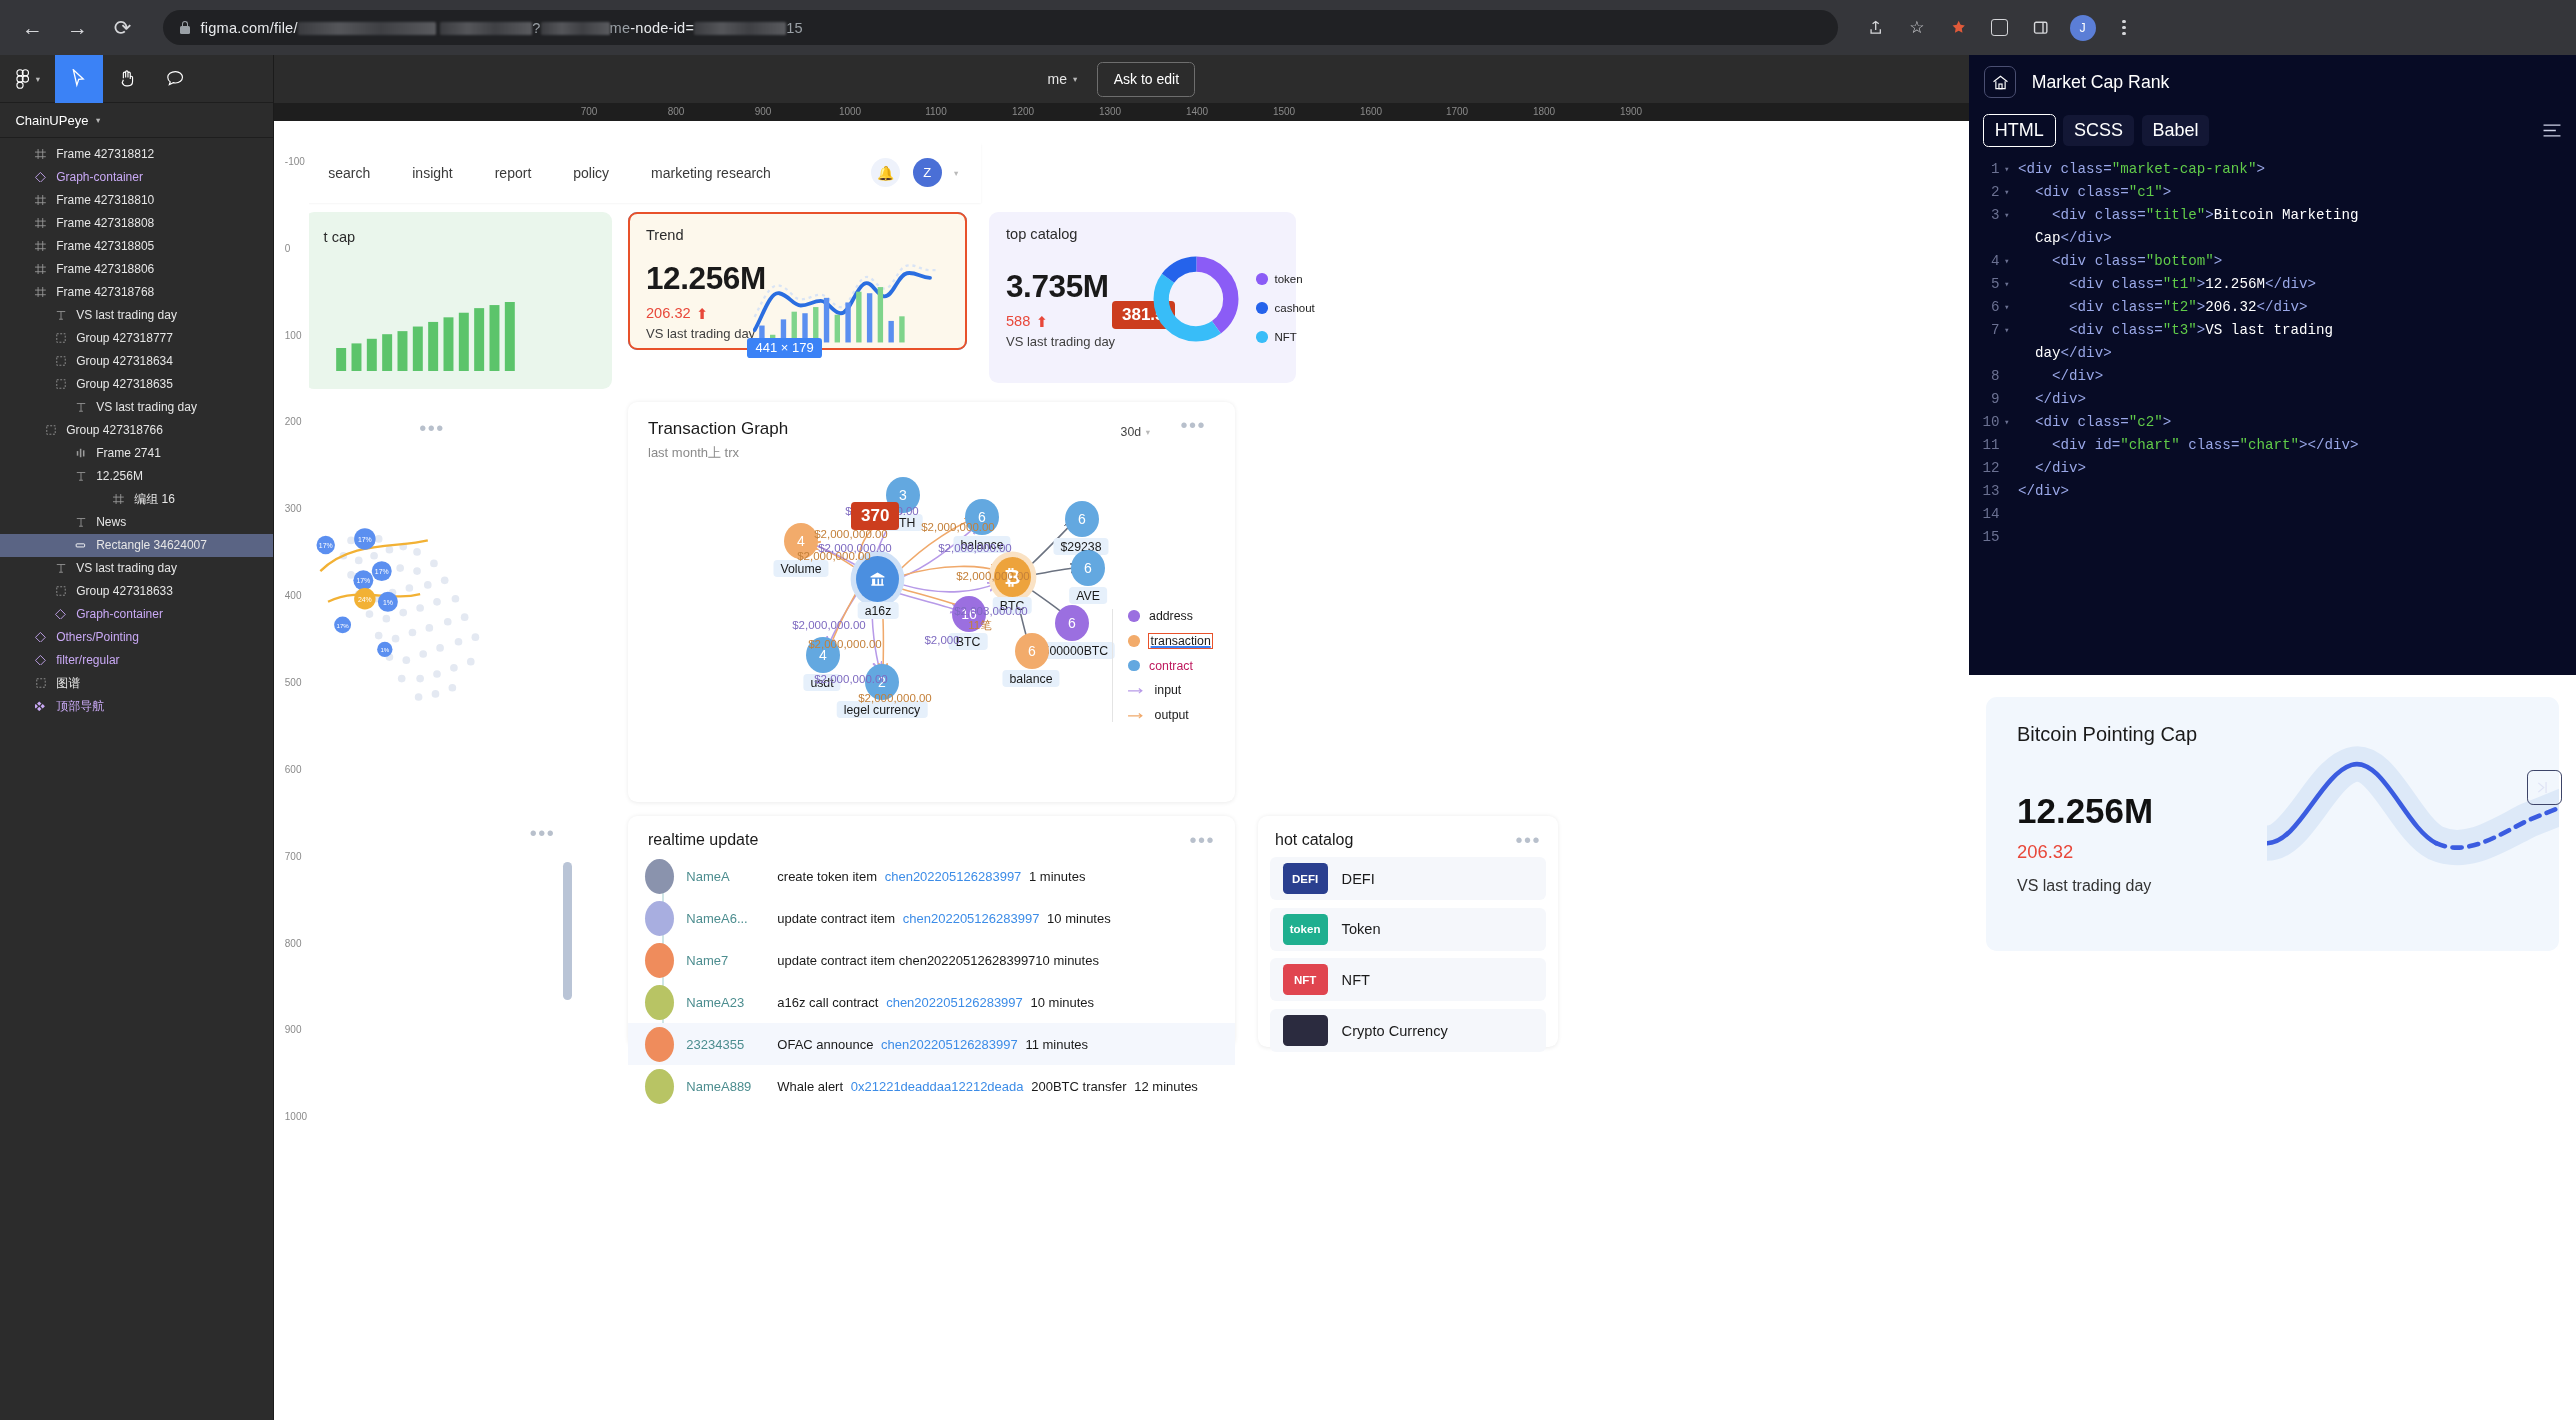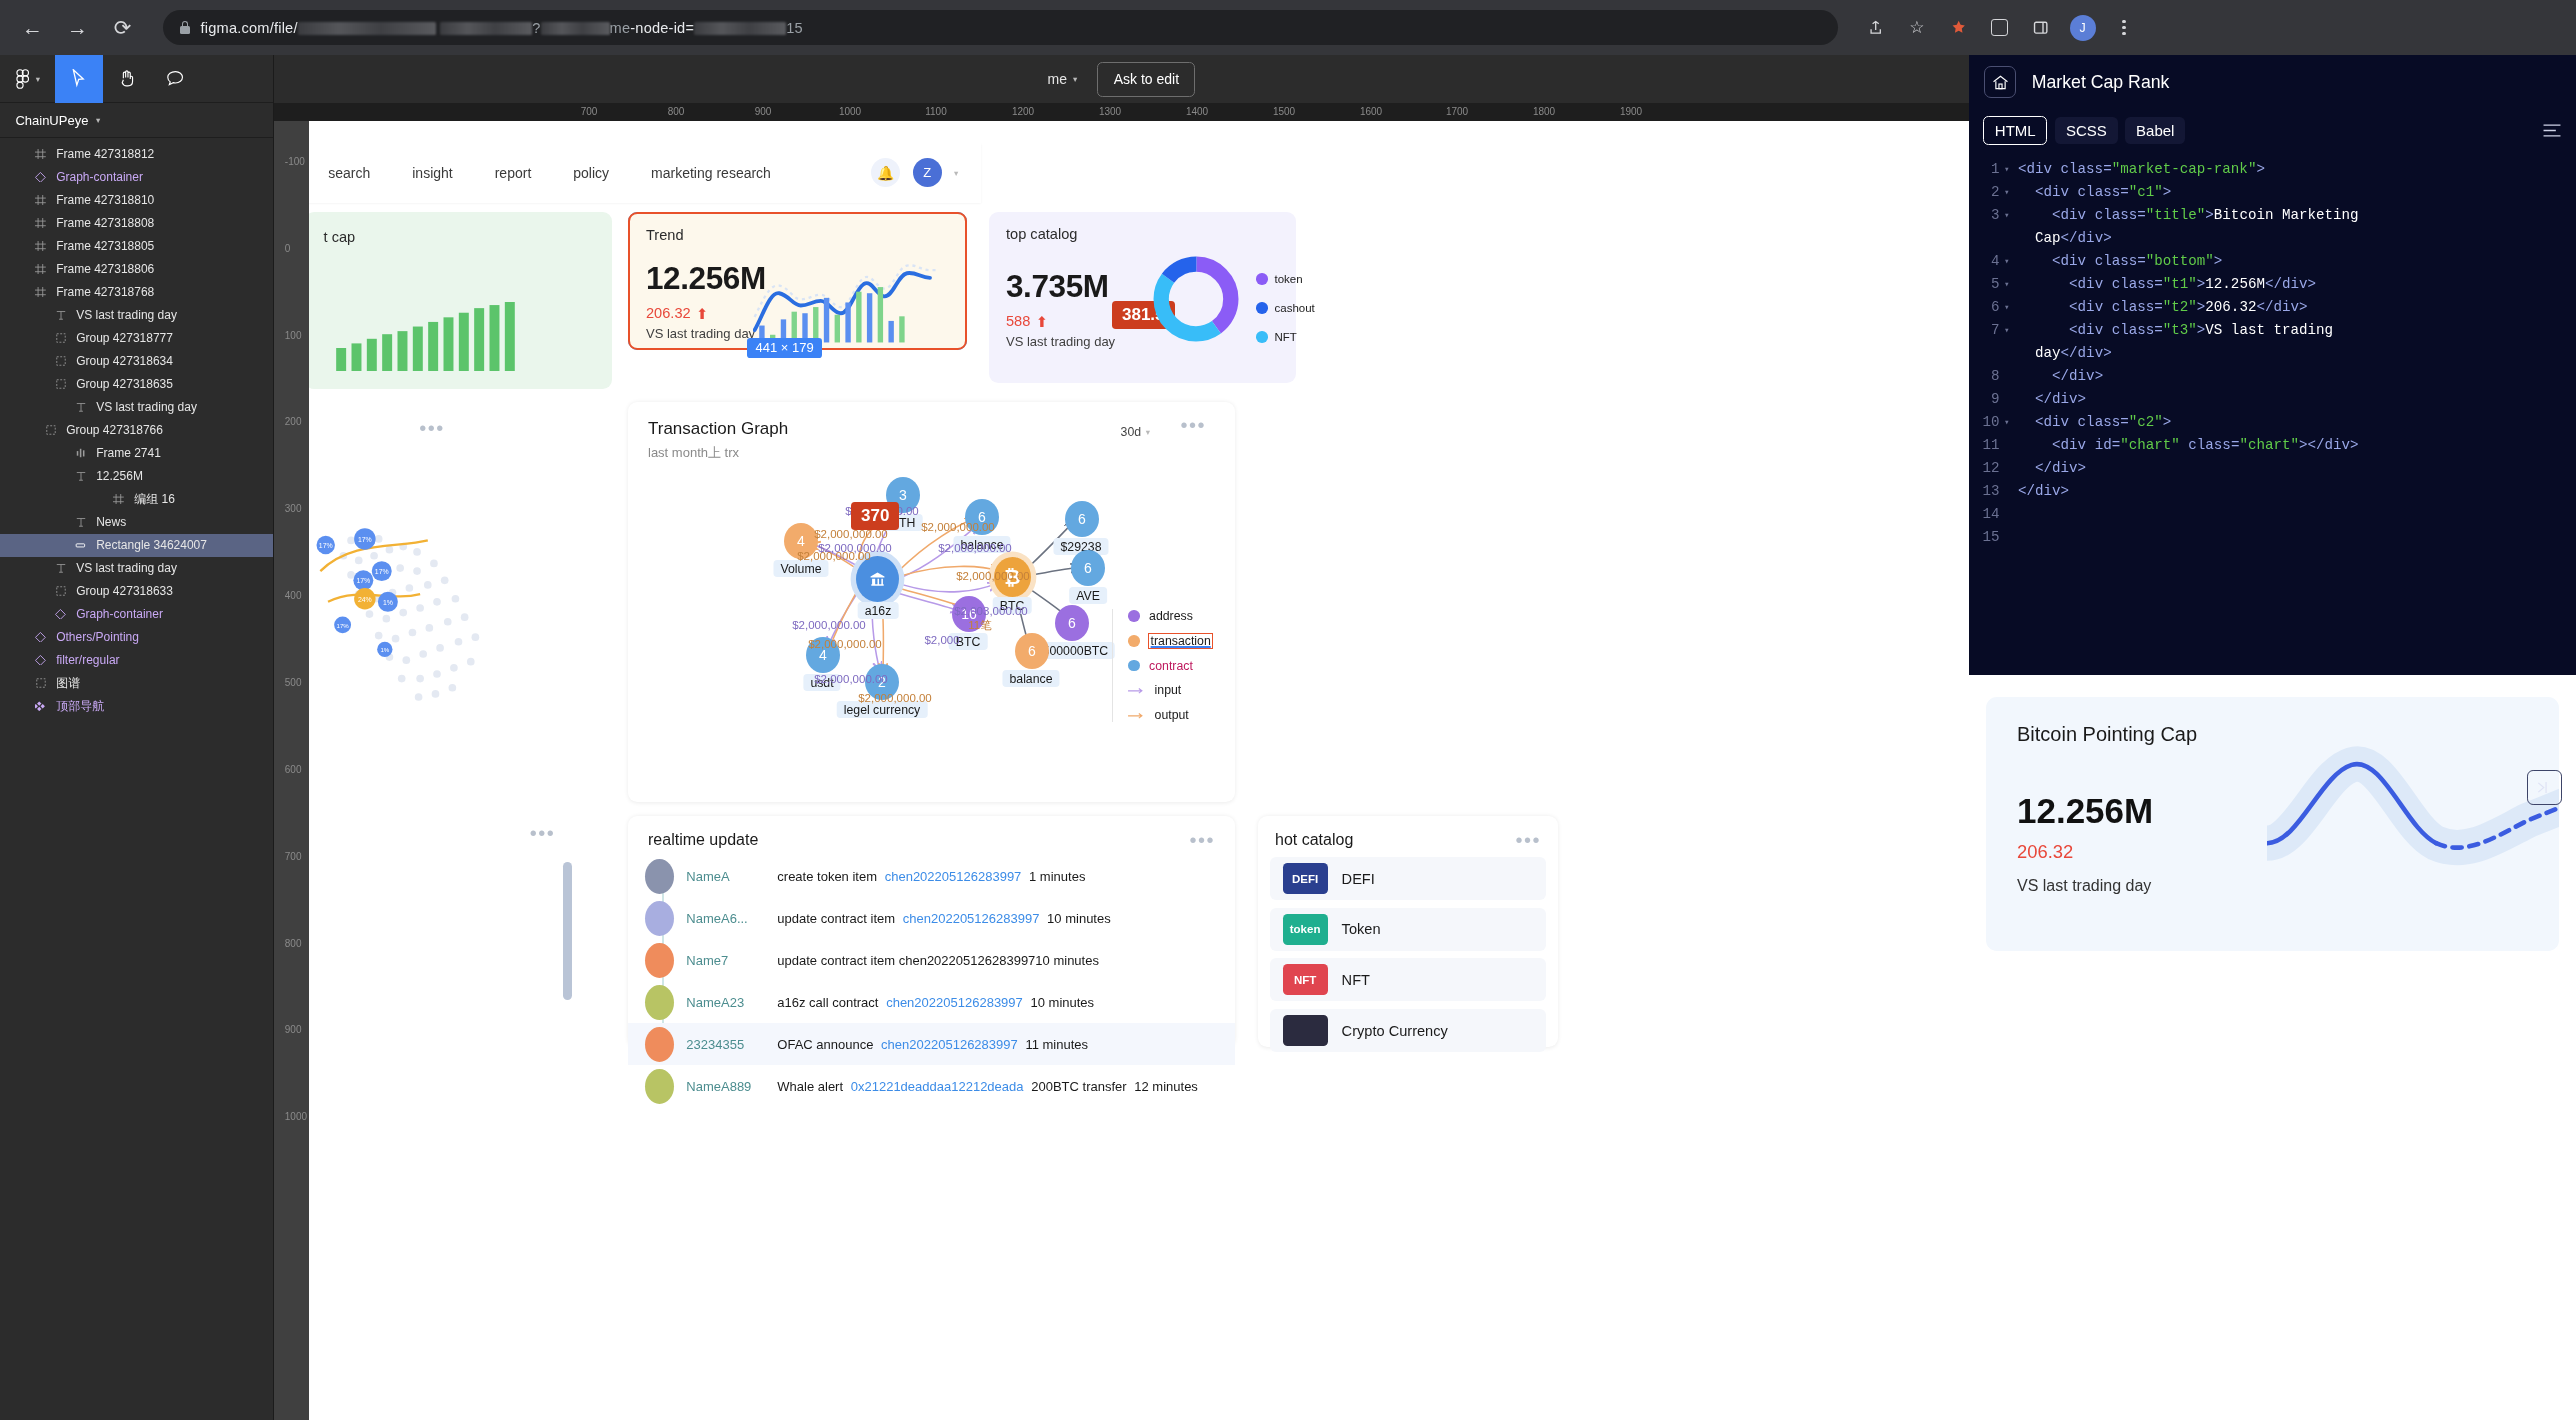--- a/index.html
+++ b/index.html
@@ -61,21 +61,21 @@
   .canvas-area { flex:1; position:relative; background:#1e1e1e; overflow:hidden; }
   .top-toolbar { height:48px; display:flex; align-items:center; justify-content:center;
     gap:20px; background:#2c2c2c; position:relative; }
   .me-chip { display:flex; align-items:center; gap:6.1px; color:#e6e6e6; font-size:14px; }
   .ask-btn { border:1.2px solid #6e6e6e; border-radius:5.4px; color:#fff; font-size:14px;
     padding:8.5px 15.4px; background:#2c2c2c;}
   .ruler-h { height:18.4px; background:#1e1e1e; position:relative; color:#8a8a8a; font-size:10px; }
   .ruler-h span { position:absolute; top:3.1px; transform:translateX(-50%); }
   .viewport { position:absolute; left:0; right:0; top:66px; bottom:0; overflow:hidden;
     background:#1e1e1e; }
-  .ruler-v { position:absolute; left:0; top:0; width:35px; bottom:0; background:#404040;
+  .ruler-v { position:absolute; left:0; top:0; width:35px; bottom:0; background:#ffffff;
     color:#8a8a8a; font-size:10px; z-index:40;}
   .ruler-v span { position:absolute; left:10.8px; transform:translateY(-50%); }
 
   .board { position:absolute; left:35px; top:0; right:0; bottom:0; overflow:hidden;
     background:#fff; }
 
   
   .dnav { position:absolute; left:-3.8px; top:21.5px; width:676px; height:60px; background:#fff;
     display:flex; align-items:center; padding:0 23px; gap:42px; box-shadow:0 0.8px 2.3px rgba(0,0,0,.06);}
   .dnav a { color:#3a3a3a; font-size:14px; }
@@ -139,21 +139,21 @@
   .tbl-row.head { background:#edf1fa; color:#5a6276; }
 
   
   .rpanel { width:607px; flex:0 0 607px; background:#070b25; display:flex; flex-direction:column;
     position:relative;}
   .rp-head { height:54px; display:flex; align-items:center; gap:15.4px; padding:0 15.4px;}
   .home-btn { width:32px;height:32px;border:1.2px solid #4a4f72;border-radius:7px;display:flex;
     align-items:center;justify-content:center;color:#fff;}
   .rp-title { color:#fff; font-size:17.7px;}
   .rp-tabs { height:43px; display:flex; align-items:center; gap:7.7px; padding:0 14px;}
-  .rp-tab { color:#fff; font-size:15px; padding:5.4px 10.8px; border-radius:5.4px; background:#131735;}
+  .rp-tab { color:#fff; font-size:18px; padding:5.4px 10.8px; border-radius:5.4px; background:#131735;}
   .rp-tab.active { border:1.2px solid #fff; background:transparent;}
   .hamburger { margin-left:auto; color:#cfd3e8; }
   .code { flex:0 0 auto; height:523px; padding:6.1px 0 0 0; font-family:"Liberation Mono", monospace;
     font-size:14.2px; line-height:23px; color:#c7d0f0; overflow:hidden;}
   .cl { display:flex; }
   .gut { width:35px; flex:0 0 35px; text-align:right; color:#6b7192; padding-right:4.6px;}
   .fold { width:14px; flex:0 0 14px; color:#6b7192; font-size:9.2px; }
   .ctxt { white-space:pre-wrap; }
   .tag { color:#9aa8e8;} .str{color:#61cc49;} .txt{color:#fff;}
   .save-bar { height:45px; border-top:0.8px solid #1b2044; display:flex; align-items:center;

